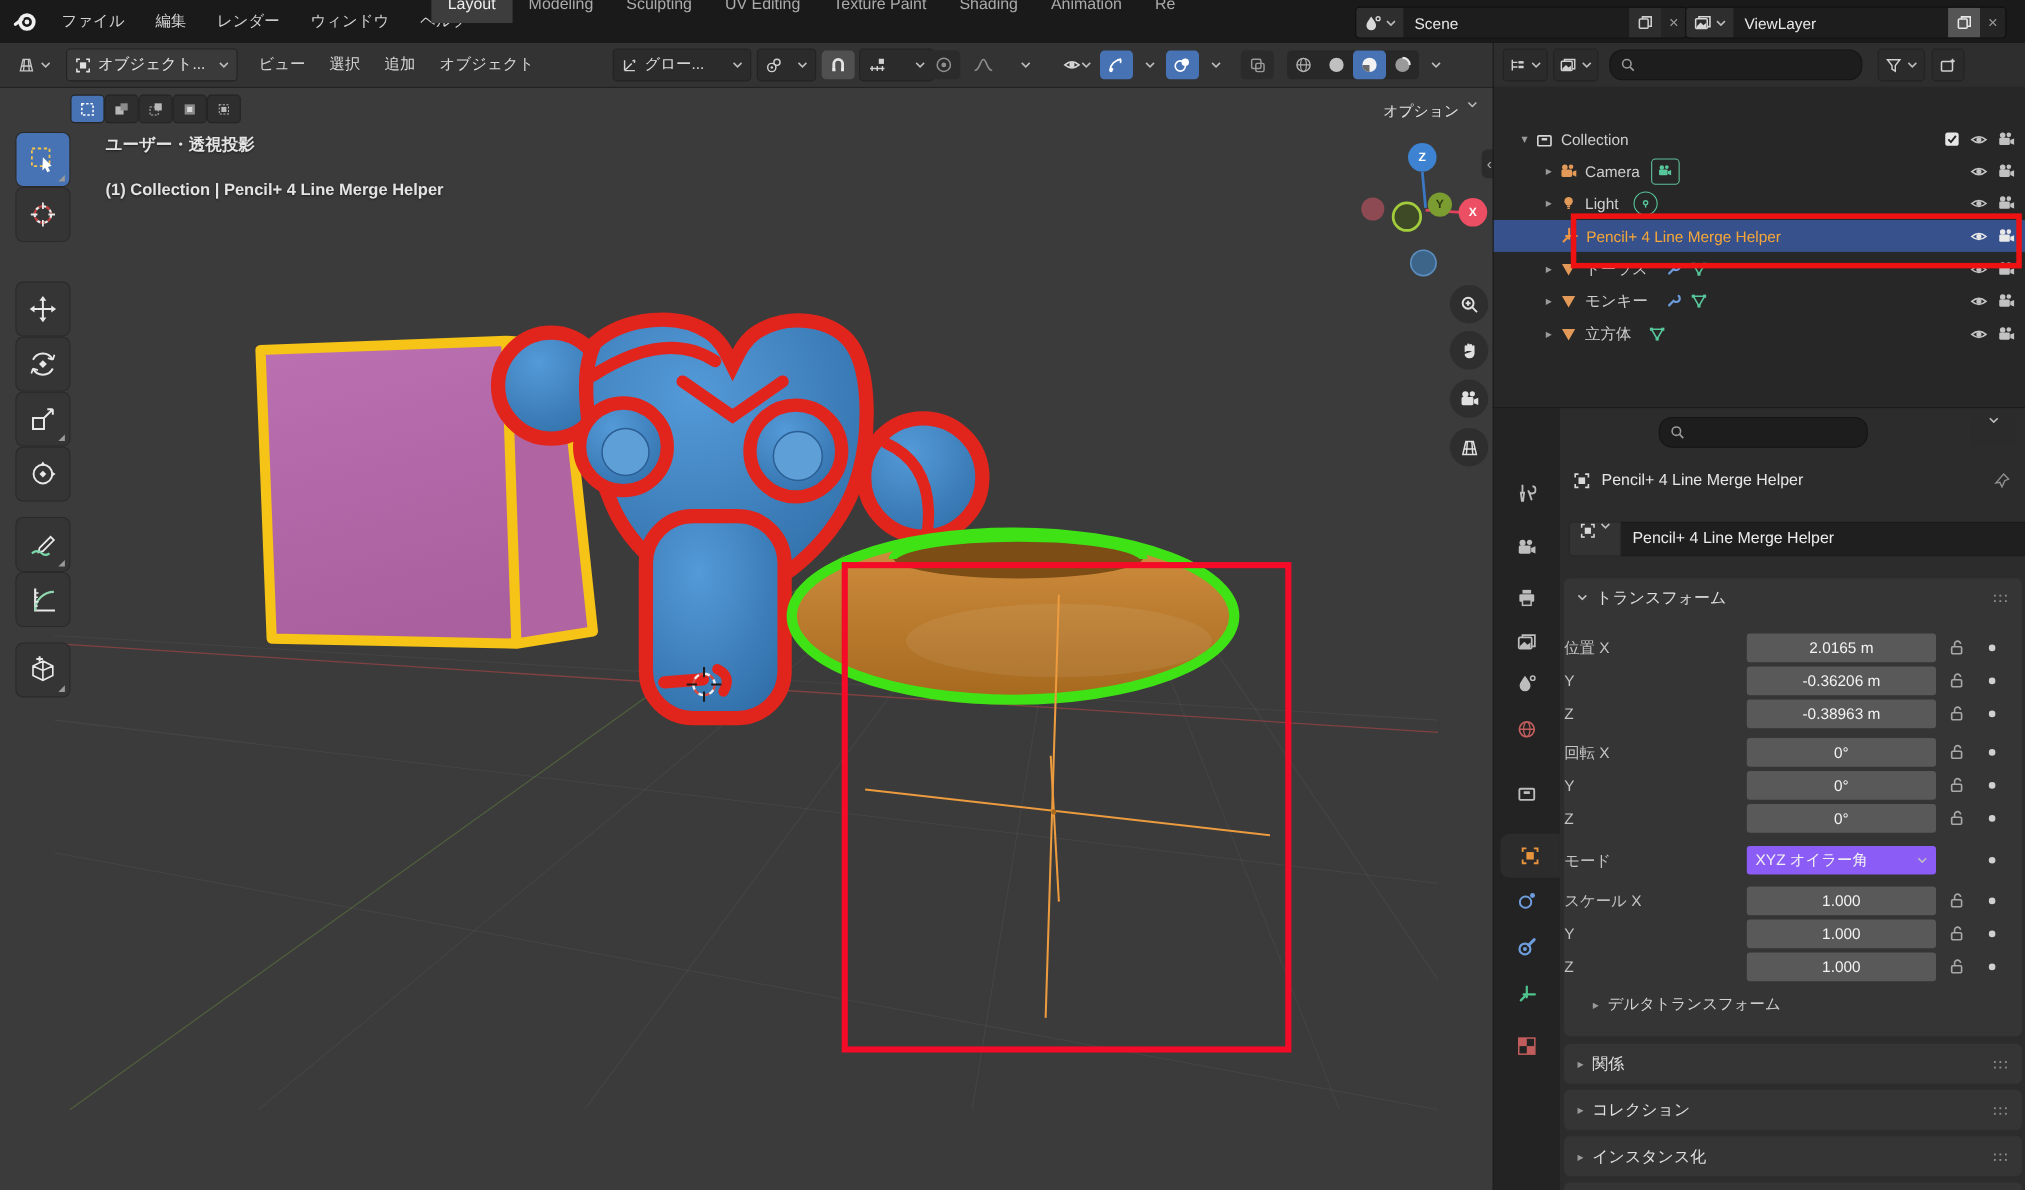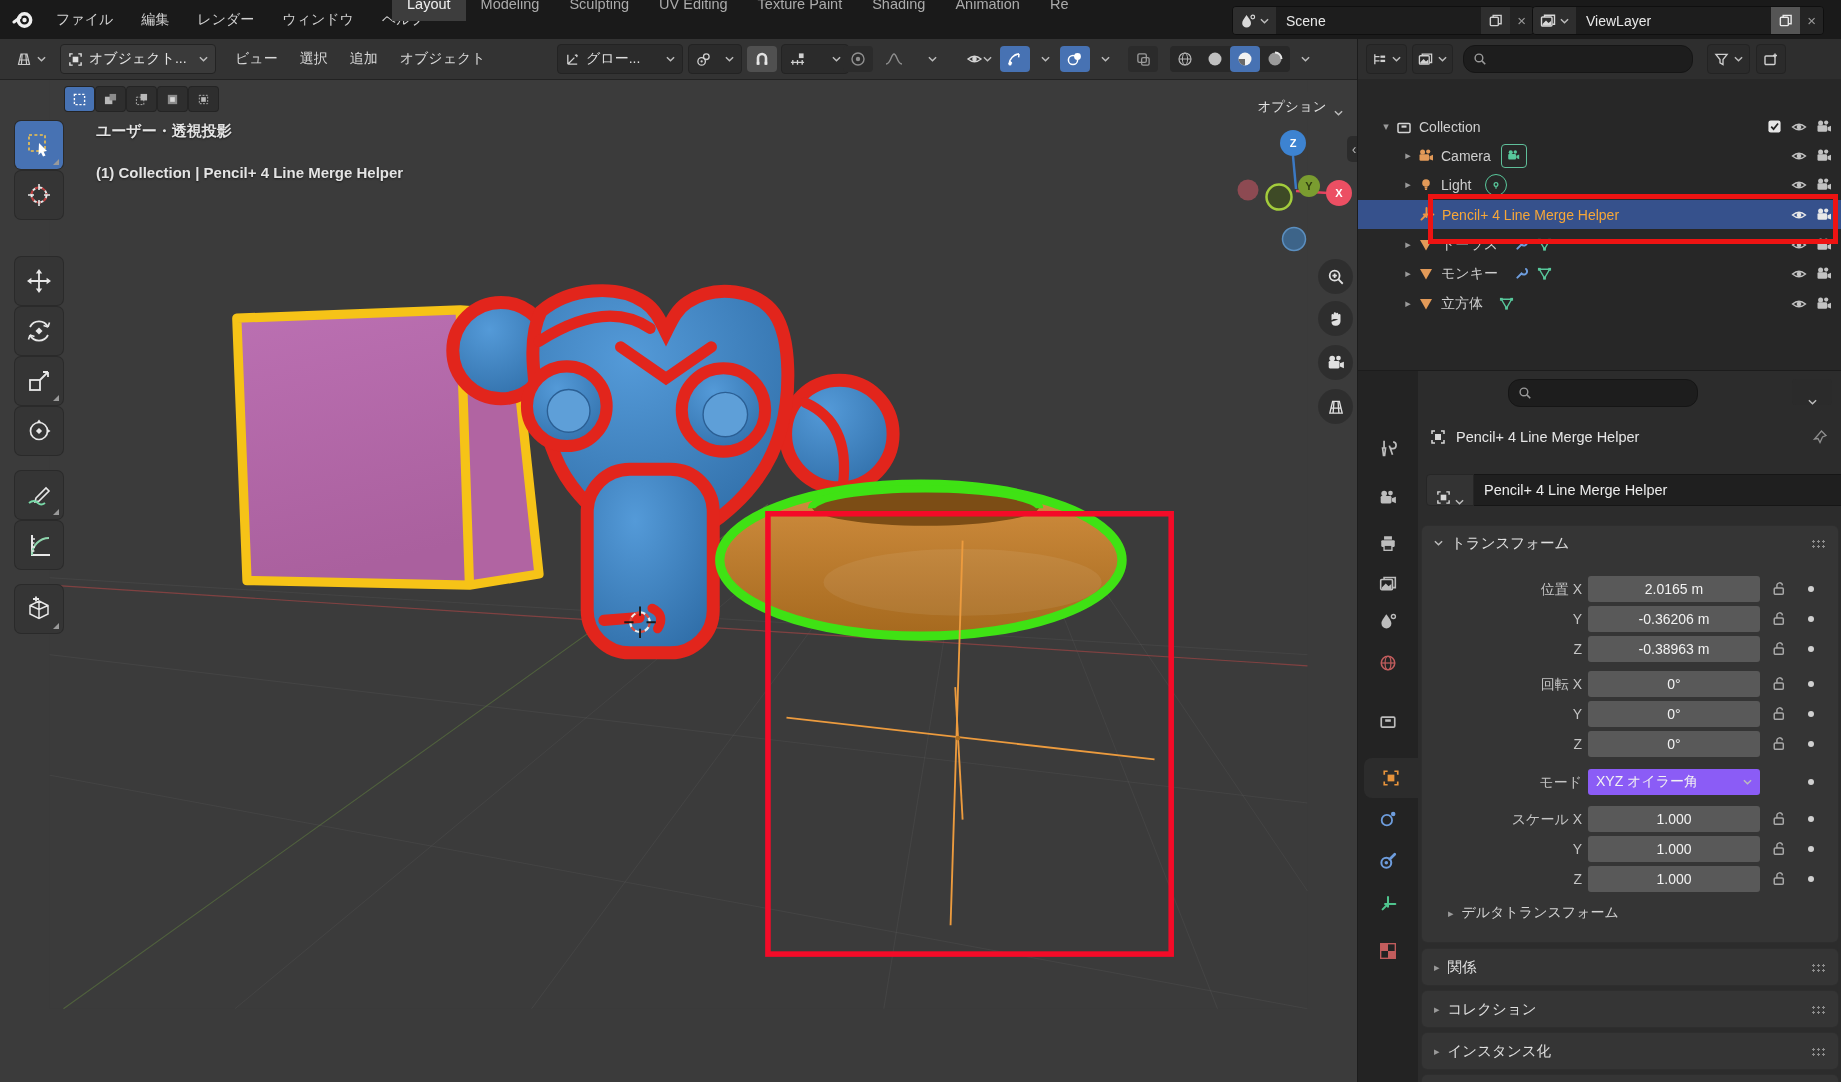--- a/index.html
+++ b/index.html
@@ -1,21 +1,21 @@
 <!DOCTYPE html>
 <html><head>
 <meta charset="utf-8">
 <style>
   html,body{margin:0;padding:0;background:#111;}
   #app{position:relative;width:1841px;height:1082px;overflow:hidden;background:#3b3b3b;
        font-family:"Liberation Sans","DejaVu Sans",sans-serif;color:#d6d6d6;font-size:14px;
        -webkit-font-smoothing:antialiased;}
   .abs{position:absolute;}
   .row{display:flex;align-items:center;}
-  .btn{display:inline-flex;align-items:flex-end;justify-content:center;border-radius:4px;}
+  .btn{display:inline-flex;align-items:flex-start;justify-content:center;border-radius:4px;}
   svg.i{display:block;}
   
   #topbar{left:0;top:0;width:1841px;height:39px;background:#1a1a1a;border-bottom:1px solid #0e0e0e;}
   .menu-item{padding:0 14px;height:35px;display:flex;align-items:center;color:#d2d2d2;font-size:14px;cursor:default;}
   .ws-tabs{left:392px;top:0;height:21px;display:flex;align-items:flex-end;width:836px;overflow:hidden;}
   .ws-tab{padding:8px 15px 9px;font-size:14.5px;color:#ababab;border-radius:6px 6px 0 0;white-space:nowrap;}
   .ws-tab.active{background:#3d3d3d;color:#f0f0f0;}
   .id-widget{height:27px;background:#242424;border-radius:4px;display:flex;align-items:center;overflow:hidden;border:1px solid #0f0f0f;}
   .id-seg{height:100%;display:flex;align-items:center;padding:0 7px;background:#2e2e2e;}
   .id-val{height:100%;display:flex;align-items:center;padding:0 10px;background:#1d1d1d;color:#e8e8e8;font-size:14px;}
@@ -46,21 +46,21 @@
   .ol-label{margin-left:7px;white-space:nowrap;}
   .ol-ctrl{position:absolute;display:flex;gap:9px;right:10px;align-items:center;}
   
   #props{left:1357px;top:370px;width:484px;height:712px;background:#2c2c2c;border-left:1px solid #1c1c1c;border-top:1px solid #1c1c1c;}
   #prop-tabs{position:absolute;left:0;top:0;width:60px;height:712px;background:#232323;}
   .ptab{position:absolute;left:0;width:60px;height:40px;display:flex;align-items:center;justify-content:center;}
   .ptab.active{background:#2c2c2c;border-radius:8px 0 0 8px;left:6px;width:54px;}
   .panel{position:absolute;left:64px;width:416px;background:#353535;border-radius:5px;box-shadow:0 0 0 1px #2e2e2e;}
   .panel-hdr{height:34px;display:flex;align-items:center;padding:0 12px;color:#e0e0e0;font-size:14.5px;gap:8px;}
   .grip{width:15px;height:9px;background-image:radial-gradient(circle,#8d8d8d 1px,transparent 1.3px);background-size:5px 5px;margin-left:auto;}
-  .f-label{position:absolute;width:160px;text-align:right;color:#c4c4c4;font-size:14px;line-height:26px;}
+  .f-label{position:absolute;width:160px;text-align:left;color:#c4c4c4;font-size:14px;line-height:26px;}
   .f-val{position:absolute;left:166px;width:172px;height:26px;background:#595959;border-radius:3px;color:#f2f2f2;font-size:14px;display:flex;align-items:center;justify-content:center;}
   .f-dd{background:#8b5cf6;justify-content:space-between;padding:0 8px;width:156px;}
   .f-lock{position:absolute;left:348px;top:4px;}
   .f-dot{position:absolute;left:386px;top:10px;width:6px;height:6px;border-radius:50%;background:#d0d0d0;}
   .anno{position:absolute;border:5px solid #ee1312;pointer-events:none;z-index:30;}
   .searchbox{background:#1d1d1d;border-radius:12px;height:26px;display:flex;align-items:center;padding:0 9px;gap:6px;border:1px solid #151515;}
 </style>
 </head>
 <body>
 

